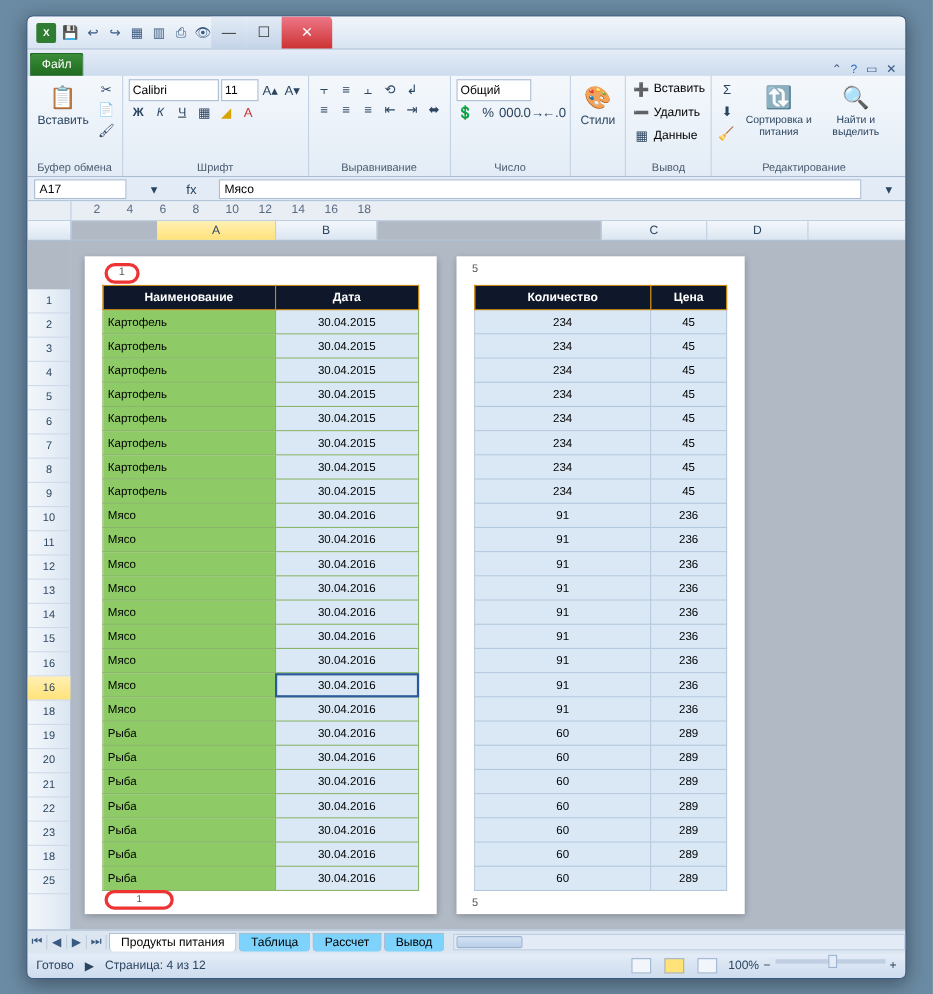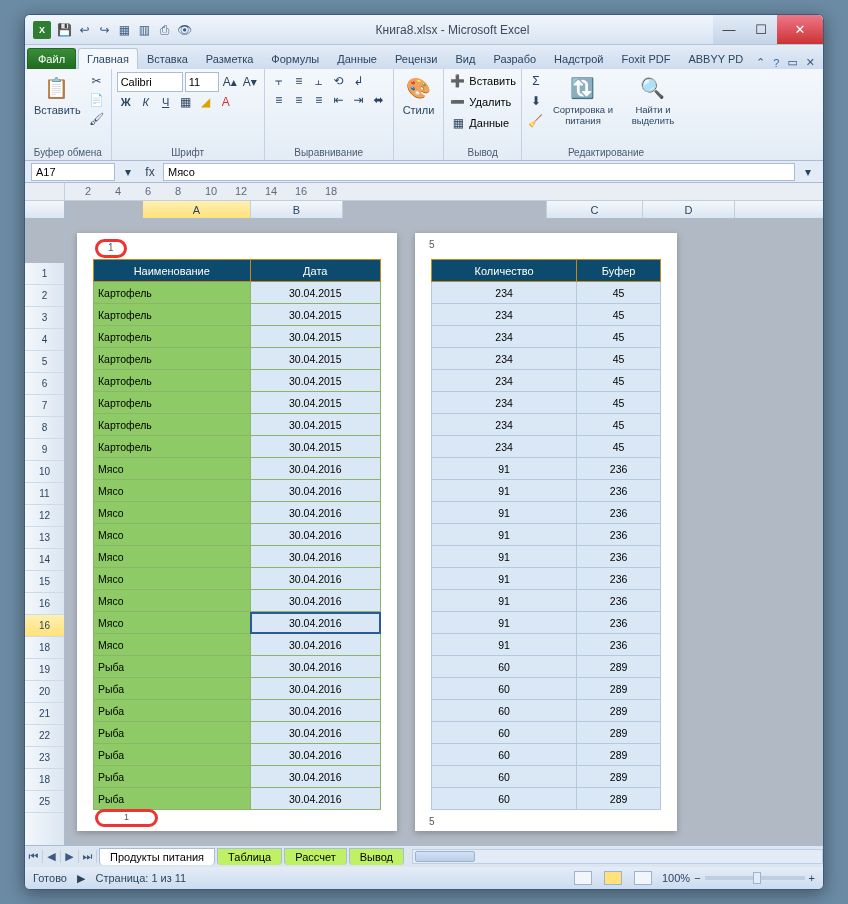--- a/index.html
+++ b/index.html
@@ -22,23 +22,23 @@
 .ribbon{height:92px;background:linear-gradient(#f4f8fc,#e3ecf6);border-bottom:1px solid #a9bcd3;display:flex}
 .grp{border-right:1px solid #c2d2e4;padding:3px 5px 1px;display:flex;flex-direction:column}
 .grp-body{flex:1;display:flex;gap:3px;align-items:flex-start}
 .grp-label{text-align:center;font-size:10px;color:#4a5b70;padding:1px 0}
 .bigbtn{display:flex;flex-direction:column;align-items:center;justify-content:center;padding:2px 4px;gap:2px;color:#2b4560}
 .bigbtn .ic{width:28px;height:28px;display:flex;align-items:center;justify-content:center;font-size:20px}
 .minibtn{width:18px;height:18px;display:inline-flex;align-items:center;justify-content:center;color:#2b4560;font-size:12px}
 .vcol{display:flex;flex-direction:column;gap:1px}
 .hrow{display:flex;gap:2px;align-items:center}
 .fontsel{border:1px solid #a9bcd3;background:#fff;font-size:11px;height:20px;padding:0 3px;display:inline-flex;align-items:center}
-.fontsel.wname{width:66px}
+.fontsel.wname{width:82px}
 .fontsel.wsize{width:34px}
-.formula{height:22px;background:#e3ecf6;border-bottom:1px solid #a9bcd3;display:flex;align-items:center;gap:4px;padding:0 6px}
+.formula{height:22px;background:#e3ecf6;border-bottom:1px solid #a9bcd3;display:flex;align-items:center;gap:16px;padding:0 6px}
 .namebox{width:84px;height:18px;background:#fff;border:1px solid #a9bcd3;padding:0 4px;display:flex;align-items:center}
 .fxinput{flex:1;height:18px;background:#fff;border:1px solid #a9bcd3;padding:0 4px;display:flex;align-items:center}
 .ruler{height:18px;background:#e9eef5;border-bottom:1px solid #bfcee0;display:flex}
 .ruler .rowhdr-space{width:40px;border-right:1px solid #bfcee0}
 .ruler .ticks{flex:1;position:relative;font-size:9px;color:#5a6b80}
 .ruler .ticks span{position:absolute;top:2px}
 .colhead{height:18px;background:linear-gradient(#f3f7fb,#dbe6f2);display:flex;border-bottom:1px solid #a9bcd3}
 .colhead .corner{width:40px;border-right:1px solid #a9bcd3}
 .colhead .col{border-right:1px solid #bfcee0;text-align:center;font-size:11px;color:#2b4560;display:flex;align-items:center;justify-content:center}
 .colA{width:108px;background:linear-gradient(#fff0b3,#ffe27a)}
@@ -54,79 +54,65 @@
 .pages{flex:1;display:flex;gap:18px;padding:14px 12px;overflow:hidden}
 .page{background:#fff;box-shadow:0 2px 6px rgba(0,0,0,.25);padding:18px 16px 6px;position:relative}
 .page.left{width:320px}
 .page.right{width:262px}
 .pgnum{position:absolute;font-size:10px;color:#555}
 .page.left .pg-top{top:6px;left:18px;border:3px solid #e33;border-radius:10px;padding:0 10px 2px}
 .page.left .pg-bot{bottom:4px;left:18px;border:3px solid #e33;border-radius:12px;padding:0 26px 2px;font-size:9px}
 .page.right .pg-top{top:6px;left:14px}
 .page.right .pg-bot{bottom:4px;left:14px}
 .tbl{width:100%;border-collapse:collapse;margin-top:8px}
-.tbl th{background:#0c4a6e;color:#fff;font-weight:normal;font-size:11px;height:22px;border:1px solid #c88816;text-align:center}
+.tbl th{background:#0f172a;color:#fff;font-weight:bold;font-size:11px;height:22px;border:1px solid #c88816;text-align:center}
 .tbl td{height:22px;border:1px solid #8ab56b;font-size:10.5px;padding:0 4px}
 .tbl .ca{background:#8ecb66;width:120px}
 .tbl .cb{background:#d9e8f4;text-align:center;width:100px}
 .tbl .cb.sel{outline:2px solid #2a5a9a;outline-offset:-2px}
 .tbl.right td{border-color:#b4c8de}
 .tbl.right .cc,.tbl.right .cd{background:#d9e8f4;text-align:center}
 .tabsbar{height:22px;background:#dce6f0;border-top:1px solid #a9bcd3;display:flex;align-items:center;font-size:10.5px}
 .tabsnav{display:flex;gap:0}
 .tabsnav span{width:18px;text-align:center;color:#3b5a82;border-right:1px solid #bfcee0}
 .sheettab{padding:2px 10px;background:#fff;border:1px solid #a9bcd3;border-bottom:none;border-radius:0 0 4px 4px;margin-left:2px}
-.sheettab.inactive{background:#bef264}
+.sheettab.inactive{background:#7dd3fc}
 .hscroll{flex:1;margin-left:8px;height:15px;background:#e3ecf6;border:1px solid #bfcee0;position:relative}
 .hscroll .thumb{position:absolute;left:2px;top:1px;height:11px;width:60px;background:linear-gradient(#d4e2f2,#b9cee8);border:1px solid #9cb4d2;border-radius:2px}
 .status{height:22px;background:linear-gradient(#e4ecf7,#cddcee);display:flex;align-items:center;gap:10px;padding:0 8px;font-size:10.5px;color:#2b4560}
 .status .spacer{flex:1}
 .viewbtn{width:18px;height:14px;border:1px solid #9cb4d2;background:#f2f6fb;margin-left:2px}
-.zoom{display:flex;align-items:center;gap:4px}
+.zoom{display:flex;gap:4px}
 .zoomtrack{width:100px;height:4px;background:#bfcee0;position:relative}
 .zoomtrack .zt{position:absolute;left:48px;top:-4px;width:8px;height:12px;background:#e3ecf6;border:1px solid #9cb4d2}
 </style>
 </head>
 <body>
 
 <div class="window">
   <div class="titlebar">
     <div class="sys-icon">X</div>
     <div class="qat" id="qat">
         <span>💾</span>
         <span>↩</span>
         <span>↪</span>
         <span>▦</span>
         <span>▥</span>
         <span>⎙</span>
         <span>👁</span>
       </div>
-    <div class="title-text">Книга8.xlsx - Microsoft Excel</div>
     <div class="winctrl">
       <div class="min">—</div>
       <div class="max">☐</div>
       <div class="close">✕</div>
     </div>
   </div>
 
   <div class="ribbon-tabs">
     <div class="tabbtn file">Файл</div>
-    <div id="rtabs" style="display:flex">
-        <div class="tabbtn active">Главная</div>
-        <div class="tabbtn">Вставка</div>
-        <div class="tabbtn">Разметка</div>
-        <div class="tabbtn">Формулы</div>
-        <div class="tabbtn">Данные</div>
-        <div class="tabbtn">Рецензи</div>
-        <div class="tabbtn">Вид</div>
-        <div class="tabbtn">Разрабо</div>
-        <div class="tabbtn">Надстрой</div>
-        <div class="tabbtn">Foxit PDF</div>
-        <div class="tabbtn">ABBYY PD</div>
-      </div>
     <div class="ribbon-right">
       <span>⌃</span>
       <span style="color:#2a6ebf">?</span>
       <span>▭</span>
       <span>✕</span>
     </div>
   </div>
 
   <div class="ribbon">
     <div class="grp">
@@ -180,20 +166,33 @@
         <div class="hrow">
           <span class="minibtn">≡</span>
           <span class="minibtn">≡</span>
           <span class="minibtn">≡</span>
           <span class="minibtn">⇤</span>
           <span class="minibtn">⇥</span>
           <span class="minibtn">⬌</span>
         </div>
       </div>
       <div class="grp-label">Выравнивание</div>
+    </div>
+    <div class="grp">
+      <div class="grp-body vcol">
+        <span class="fontsel" style="width:68px">Общий</span>
+        <div class="hrow">
+          <span class="minibtn">💲</span>
+          <span class="minibtn">%</span>
+          <span class="minibtn">000</span>
+          <span class="minibtn">.0→</span>
+          <span class="minibtn">←.0</span>
+        </div>
+      </div>
+      <div class="grp-label">Число</div>
     </div>
     <div class="grp">
       <div class="grp-body">
         <div class="bigbtn">
           <span class="ic">🎨</span>
           <span>Стили</span>
         </div>
       </div>
       <div class="grp-label"></div>
     </div>
@@ -406,21 +405,21 @@
             </tbody>
         </table>
         <span class="pgnum pg-bot">1</span>
       </div>
       <div class="page right">
         <span class="pgnum pg-top">5</span>
         <table class="tbl right">
           <tbody>
               <tr>
                 <th>Количество</th>
-                <th>Буфер</th>
+                <th>Цена</th>
               </tr>
           </tbody>
             <tbody id="tblR">
               <tr>
                 <td class="cc">234</td>
                 <td class="cd">45</td>
               </tr>
               <tr>
                 <td class="cc">234</td>
                 <td class="cd">45</td>
@@ -534,21 +533,21 @@
         <div class="sheettab inactive">Вывод</div>
       </div>
     <div class="hscroll">
         <div class="thumb"></div>
       </div>
   </div>
 
   <div class="status">
     <span>Готово</span>
     <span>▶</span>
-    <span>Страница: 1 из 11</span>
+    <span>Страница: 4 из 12</span>
     <span class="spacer"></span>
     <span class="viewbtn"></span>
     <span class="viewbtn" style="background:#ffe27a"></span>
     <span class="viewbtn"></span>
     <div class="zoom">
       <span>100%</span>
       <span>−</span>
       <div class="zoomtrack">
           <div class="zt"></div>
         </div>

